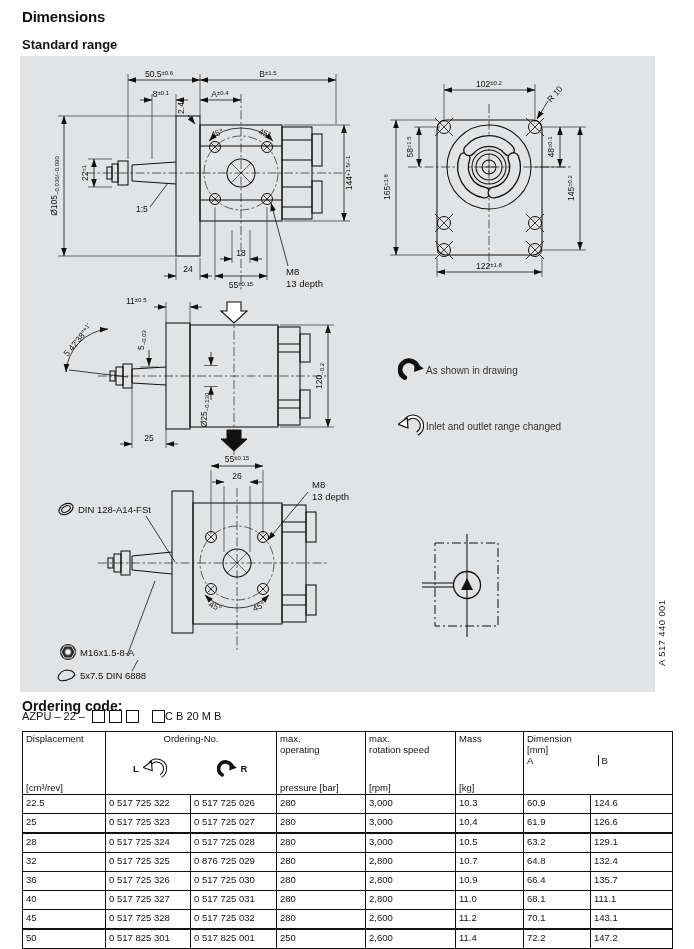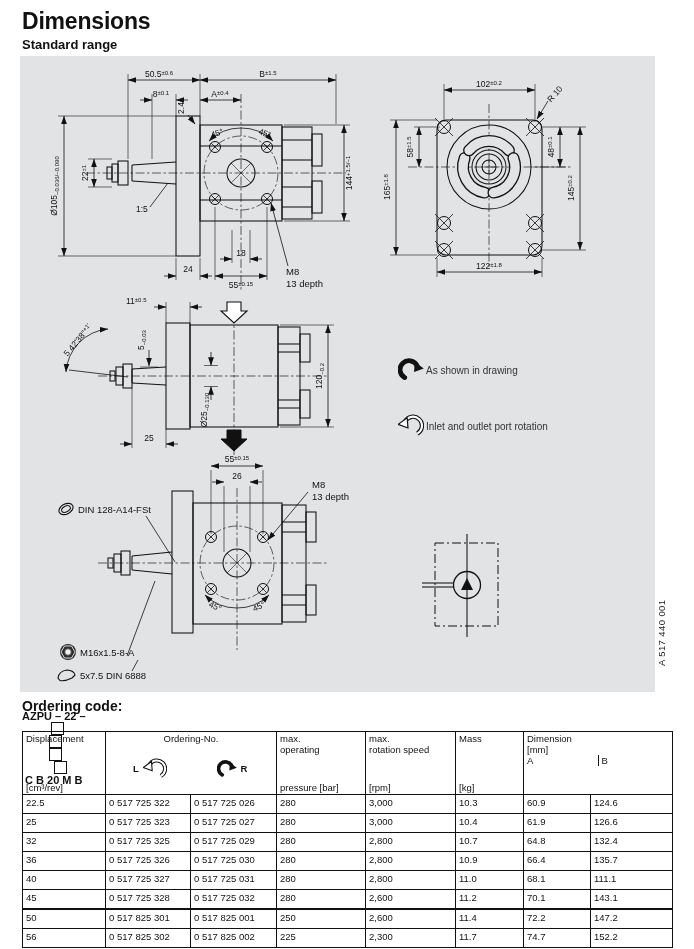--- a/index.html
+++ b/index.html
@@ -1,34 +1,34 @@
 <!DOCTYPE html>
 <html><head>
 <meta charset="utf-8">
 <style>
   html,body{margin:0;padding:0;background:#fff;}
   body{width:694px;height:949px;position:relative;font-family:"Liberation Sans","DejaVu Sans",sans-serif;color:#111;overflow:hidden;}
-  .page-title{position:absolute;left:22px;top:8px;font-size:23px;font-weight:bold;letter-spacing:-.2px;}
+  .page-title{position:absolute;left:22px;top:8px;font-size:15px;font-weight:bold;letter-spacing:-.2px;}
   .page-subtitle{position:absolute;left:22px;top:37px;font-size:13px;font-weight:bold;}
   .panel{position:absolute;left:20px;top:56px;width:635px;height:636px;background:#e2e3e5;}
   .panel svg{position:absolute;overflow:visible;}
   svg text{font-family:"Liberation Sans","DejaVu Sans",sans-serif;fill:#111;}
   .dt{font-size:8.5px}
   .dtol{font-size:6px}
   .co{font-size:9.5px}
   .lnn{stroke:#111;stroke-width:1.05;fill:none}
   .dim{stroke:#111;stroke-width:.8;fill:none}
   .ext{stroke:#111;stroke-width:.6;fill:none}
   .cl{stroke:#111;stroke-width:.65;fill:none;stroke-dasharray:9 2.5 2.5 2.5}
   .legend-item{position:absolute;display:flex;align-items:center;gap:2px;}
   .legend-item .txt{font-size:10px;color:#333;}
   .legend-item svg{position:static;}
   .refnum{position:absolute;left:656px;top:666px;transform:rotate(-90deg);transform-origin:0 0;width:118px;font-size:9.5px;color:#222;letter-spacing:.4px;white-space:nowrap;}
   .ordering-label{position:absolute;left:22px;top:698px;font-size:14px;font-weight:bold;}
-  .ordering-code{position:absolute;left:22px;top:710px;font-size:11px;font-weight:bold;display:flex;align-items:center;flex-direction:column;}
+  .ordering-code{position:absolute;left:22px;top:710px;font-size:11px;font-weight:normal;display:flex;align-items:flex-start;}
   .code-box{display:inline-block;width:11px;height:11px;border:1.4px solid #111;background:#fff;margin-left:4px;}
   .code-box.first{margin-left:7px;}
   .code-box.gap{margin-left:13px;}
   .code-suffix{}
   table.spec{position:absolute;left:22px;top:731px;width:650px;border-collapse:collapse;table-layout:fixed;font-size:9.5px;}
   table.spec th,table.spec td{border:1px solid #111;padding:1px 3px;text-align:left;vertical-align:top;font-weight:normal;}
   table.spec{border:1.5px solid #111;}
   table.spec td{height:16px;line-height:14px;}
   td.b{font-weight:bold;}
   tr.grp td{border-top-width:2px;}
@@ -283,21 +283,21 @@
   <div class="legend-item" style="left:378px;top:301px">
     <svg width="26" height="26" viewBox="0 0 24 24">
         <use href="#icon-cw"></use>
       </svg>
     <span class="txt">As shown in drawing</span>
   </div>
   <div class="legend-item" style="left:378px;top:357px">
     <svg width="26" height="26" viewBox="0 0 24 24">
         <use href="#icon-ccw"></use>
       </svg>
-    <span class="txt">Inlet and outlet port rotation</span>
+    <span class="txt">Inlet and outlet range changed</span>
   </div>
 
   <svg style="left:8px;top:396px" width="330" height="238" viewBox="0 0 330 238">
     <g>
       <line class="cl" x1="70" y1="111" x2="300" y2="111"></line>
       <line class="cl" x1="209" y1="36" x2="209" y2="198"></line>
     </g>
     <g>
       <rect class="lnn" x="144" y="39" width="21" height="142"></rect>
       <rect class="lnn" x="165" y="51" width="89" height="121"></rect>
@@ -477,24 +477,34 @@
       <tr>
         <td>25</td>
         <td class="b">0 517 725 323</td>
         <td class="b">0 517 725 027</td>
         <td>280</td>
         <td>3,000</td>
         <td>10.4</td>
         <td>61.9</td>
         <td>126.6</td>
       </tr>
+      <tr class="grp">
+        <td>28</td>
+        <td class="b">0 517 725 324</td>
+        <td class="b">0 517 725 028</td>
+        <td>280</td>
+        <td>3,000</td>
+        <td>10.5</td>
+        <td>63.2</td>
+        <td>129.1</td>
+      </tr>
       <tr>
         <td>32</td>
         <td class="b">0 517 725 325</td>
-        <td class="b">0 517 725 029</td>
+        <td class="b">0 876 725 029</td>
         <td>280</td>
         <td>2,800</td>
         <td>10.7</td>
         <td>64.8</td>
         <td>132.4</td>
       </tr>
       <tr>
         <td>36</td>
         <td class="b">0 517 725 326</td>
         <td class="b">0 517 725 030</td>

